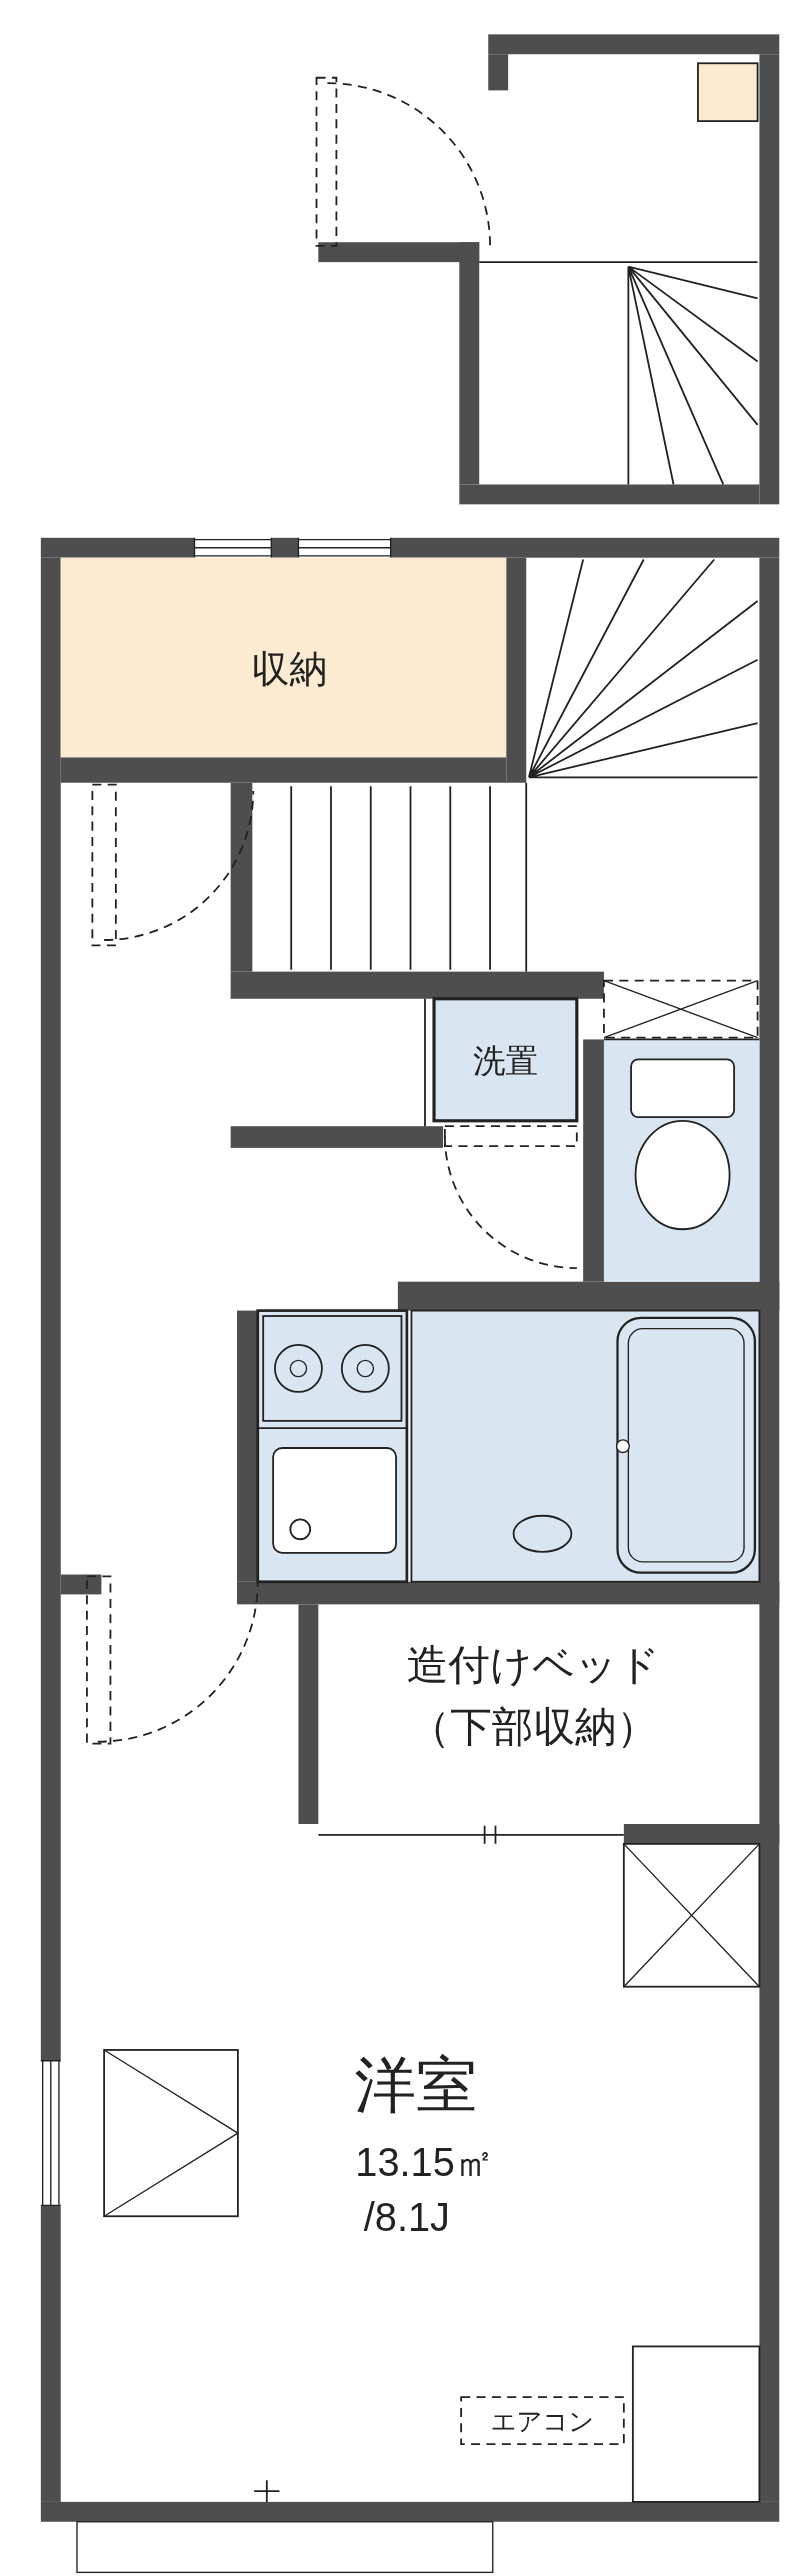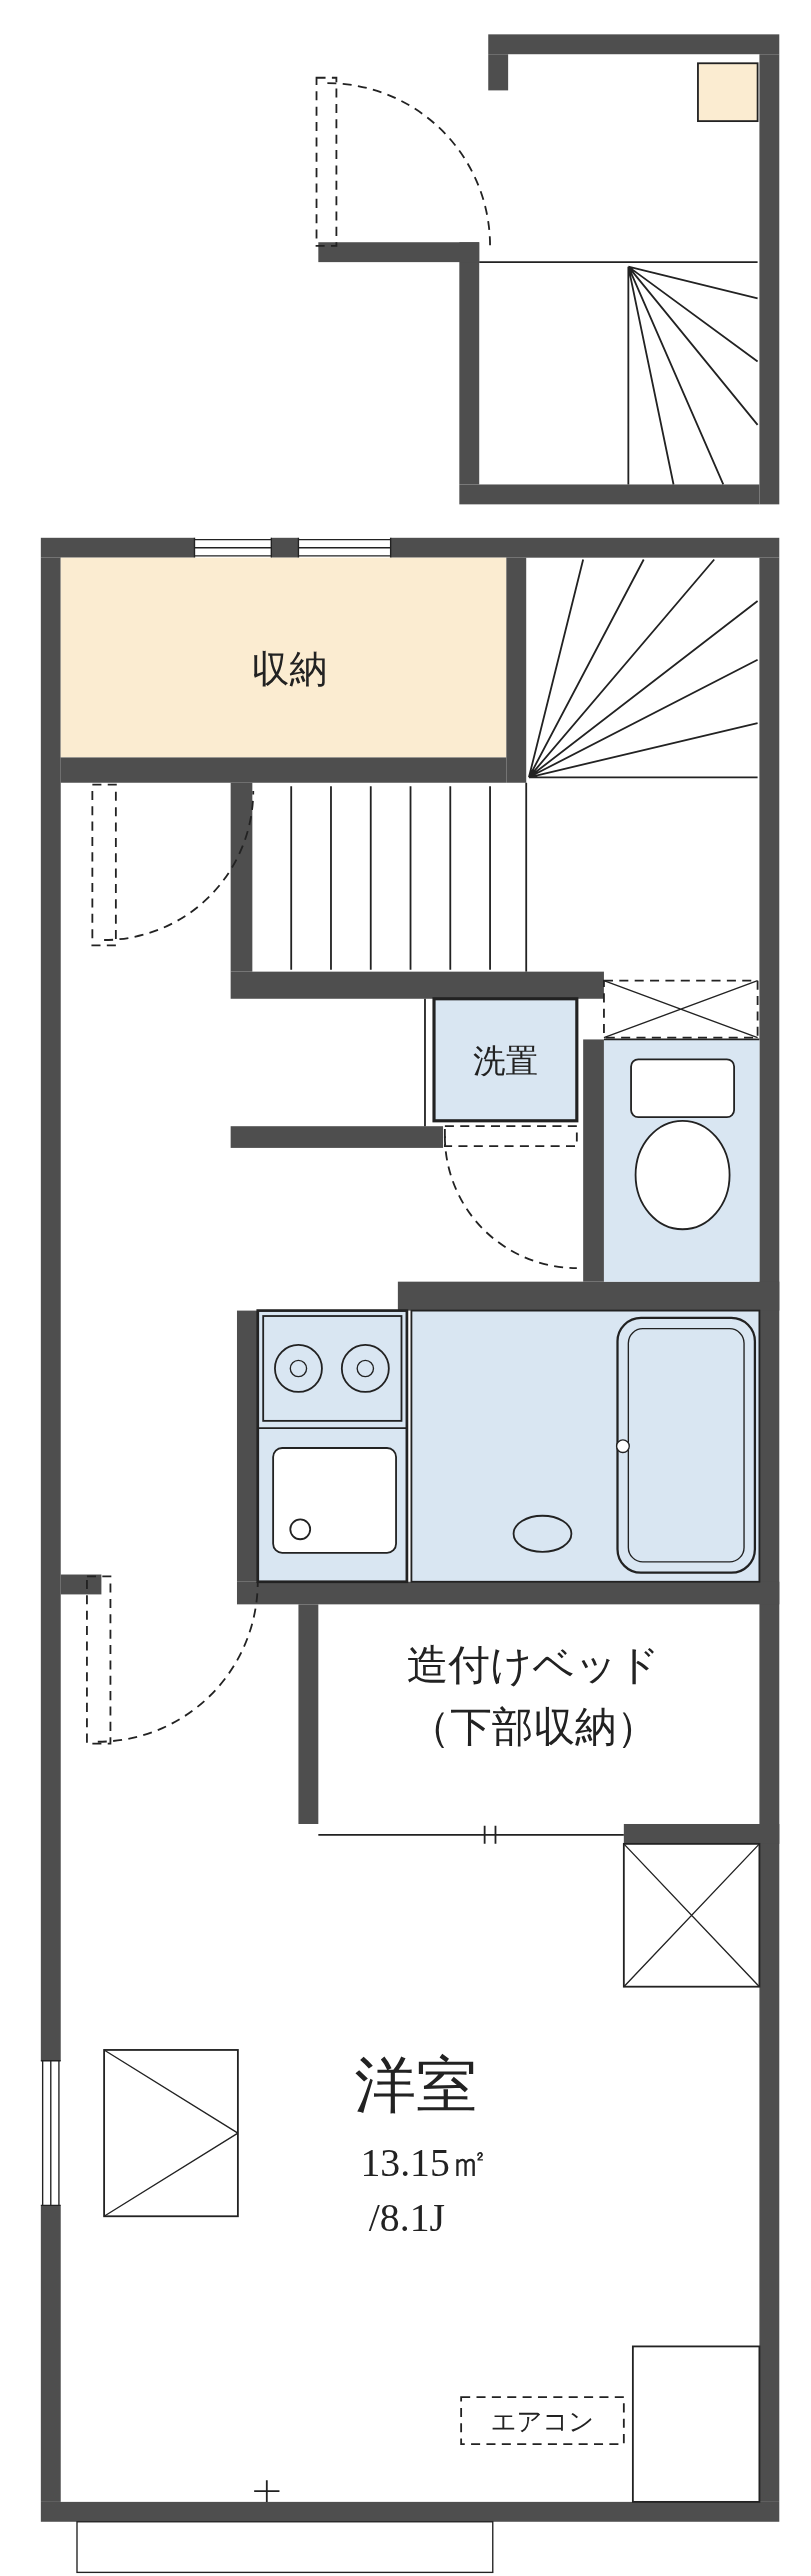--- a/index.html
+++ b/index.html
@@ -1,17 +1,17 @@
 <!DOCTYPE html>
 <html style="--wall: #4e4e4e; --line: #222222; --cream: #fbecd1; --blue: #d9e6f2; --hatch: #7a7a7a;font-size:14.5px"><head>
 <meta charset="utf-8">
 <style>
   html,body{margin:0;padding:0;background:#ffffff;}
   .canvas{position:relative;width:644px;height:2576px;background:#ffffff;
-          font-family:Liberation Serif, serif;}
+          font-family:Liberation Sans, sans-serif;}
   svg{display:block;}
   .wall{fill:var(--wall);}
   .ln{stroke:var(--line);fill:none;}
   .thin{stroke-width:2;}
   .dash{stroke-dasharray:10 7;}
   .fill-cream{fill:var(--cream);}
   .fill-blue{fill:var(--blue);}
   .fill-white{fill:#ffffff;}
   text{fill:var(--line);}
 </style>

